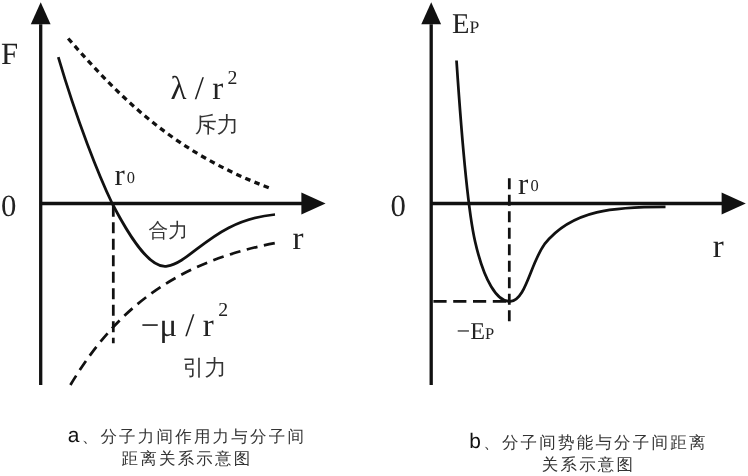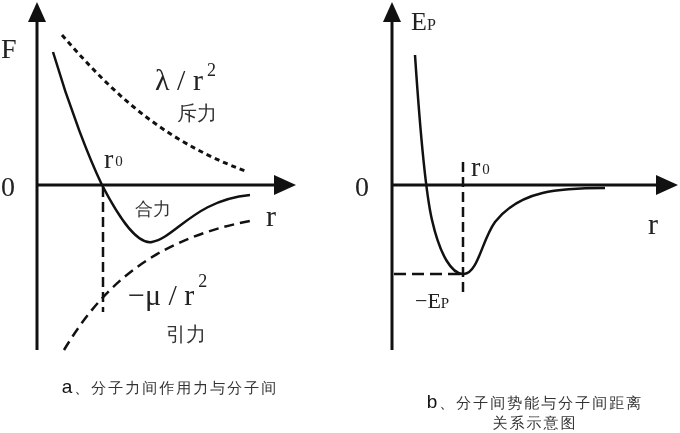--- a/index.html
+++ b/index.html
@@ -63,20 +63,21 @@
     <line x1="394" y1="274" x2="463" y2="274" stroke="#111" stroke-width="2.5" stroke-dasharray="12,6"></line>
 
     <text class="lbl" x="411" y="30" font-size="26"><tspan>E</tspan><tspan font-size="16">P</tspan></text>
     <text class="lbl" x="355" y="196" font-size="28">0</text>
     <text class="lbl" x="648" y="234" font-size="30">r</text>
     <text class="lbl" x="471" y="176" font-size="28"><tspan>r</tspan><tspan font-size="15" dx="2" dy="-2">0</tspan></text>
     <text class="lbl" x="415" y="308" font-size="22" fill="#333"><tspan>−E</tspan><tspan font-size="15">P</tspan></text>
   </g>
 </svg>
 
-<div class="caption" style="left:20px; top:377px; width:300px;">
+<div class="caption" style="left:20px; top:387px; width:300px;">
   <div><span class="tag">a</span><span>、分子力间作用力与分子间</span></div>
+  <div>距离关系示意图</div>
 </div>
 
 <div class="caption" style="left:385px; top:392px; width:300px;">
   <div><span class="tag">b</span><span>、分子间势能与分子间距离</span></div>
   <div>关系示意图</div>
 </div>
 
 </body></html>

